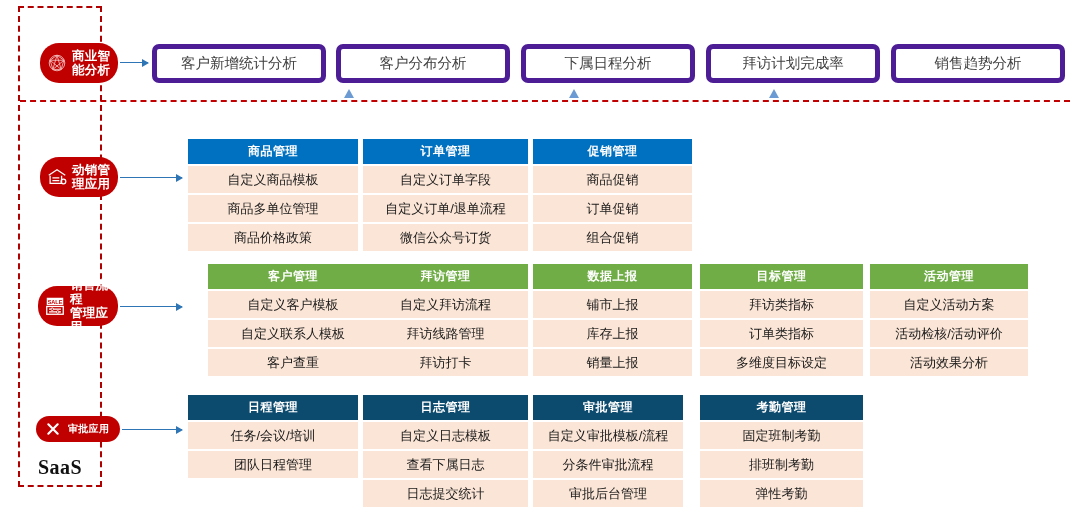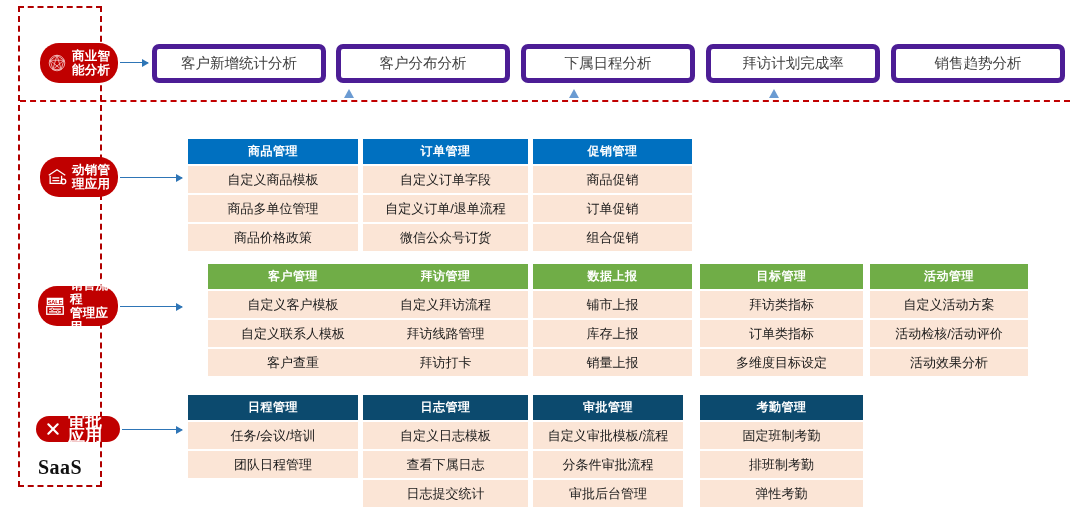--- a/index.html
+++ b/index.html
@@ -54,21 +54,21 @@
     margin-right:3px;
   }
   .badge .btext{
     font-size:12.5px;line-height:14px;font-weight:bold;
     letter-spacing:.3px;white-space:pre-line;
   }
   .badge.b1{left:40px;top:43px;width:78px;height:40px;}
   .badge.b2{left:40px;top:157px;width:78px;height:40px;}
   .badge.b3{left:38px;top:286px;width:80px;height:40px;}
   .badge.b4{left:36px;top:416px;width:84px;height:26px;}
-  .badge.b4 .btext{font-size:17px;}
+  .badge.b4 .btext{font-size:10px;}
 
   
   .arrow{
     position:absolute;height:0;border-top:1.6px solid #2e75b6;
   }
   .arrow::after{
     content:"";position:absolute;right:-1px;top:-4px;
     width:0;height:0;
     border-top:4.5px solid transparent;border-bottom:4.5px solid transparent;
     border-left:7px solid #2e75b6;

